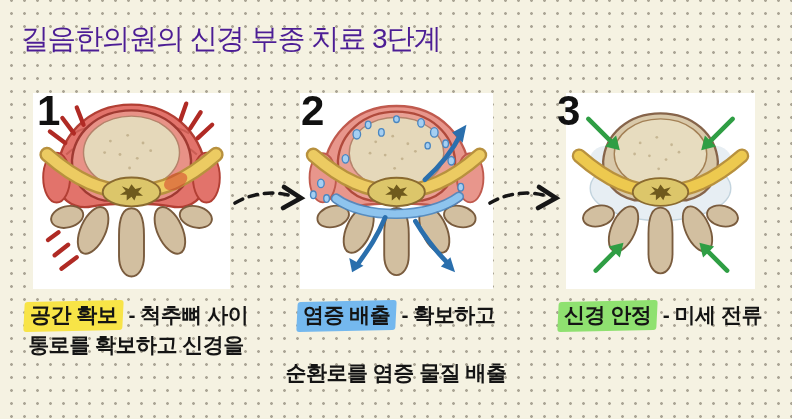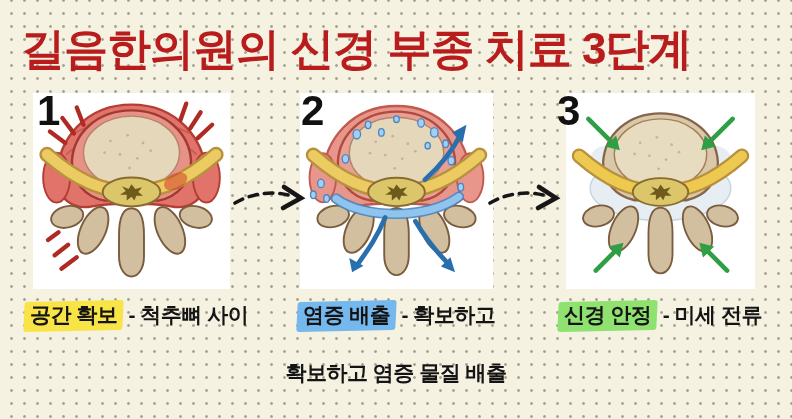--- a/index.html
+++ b/index.html
@@ -8,22 +8,22 @@
     position: relative;
     font-family: "Liberation Sans", "DejaVu Sans", sans-serif;
     background-color: #f5f2e2;
     background-image: radial-gradient(circle, rgba(110,102,86,0.55) 1.3px, transparent 1.5px);
     background-size: 13px 13px;
     background-position: 5px 7px;
     color: #141414;
   }
   .title {
     position: absolute; left: 21px; top: 20px;
-    font-size: 44px; font-weight: 700; letter-spacing: -1px;
-    color: #b91c1c; white-space: nowrap;
+    font-size: 28px; font-weight: 400; letter-spacing: -1px;
+    color: #4c1d95; white-space: nowrap;
   }
   .panel {
     position: absolute; top: 93px; height: 196px;
     background: #ffffff;
   }
   .panel svg { position: absolute; inset: 2px; width: calc(100% - 4px); height: calc(100% - 4px); }
   #panel-1 { left: 33px;  width: 197px; }
   #panel-2 { left: 300px; width: 193px; }
   #panel-3 { left: 566px; width: 189px; }
   .step-number {
@@ -227,23 +227,23 @@
   <path d="M3,21 C20,11 40,9 56,13" stroke="#161616" stroke-width="3.6" fill="none" stroke-linecap="round" stroke-dasharray="8.5 7"></path>
   <path d="M52,5 L69,16 L51,26" stroke="#161616" stroke-width="4.6" fill="none" stroke-linecap="round"></path>
 </svg>
 <svg class="connector" id="connector-2" viewBox="0 0 78 32">
   <path d="M3,21 C20,11 40,9 56,13" stroke="#161616" stroke-width="3.6" fill="none" stroke-linecap="round" stroke-dasharray="8.5 7"></path>
   <path d="M52,5 L69,16 L51,26" stroke="#161616" stroke-width="4.6" fill="none" stroke-linecap="round"></path>
 </svg>
 
 <div class="caption" id="caption-1">
   <span class="hl" style="background: rgb(248, 228, 71);"><span>공간 확보</span></span><span> - 척추뼈 사이</span><br>
-  <br>
+  <span>통로를 확보하고 신경을</span><br>
 </div>
 <div class="caption" id="caption-2">
   <span class="hl" style="background: rgb(116, 184, 238);"><span>염증 배출</span></span><span> - 확보하고</span><br>
   <br>
-  <span>확보하고 염증 물질 배출</span>
+  <span>순환로를 염증 물질 배출</span>
 </div>
 <div class="caption" id="caption-3">
   <span class="hl" style="background: rgb(143, 225, 112);"><span>신경 안정</span></span><span> - 미세 전류</span><br>
   <br>
 </div>
 
 </body></html>

